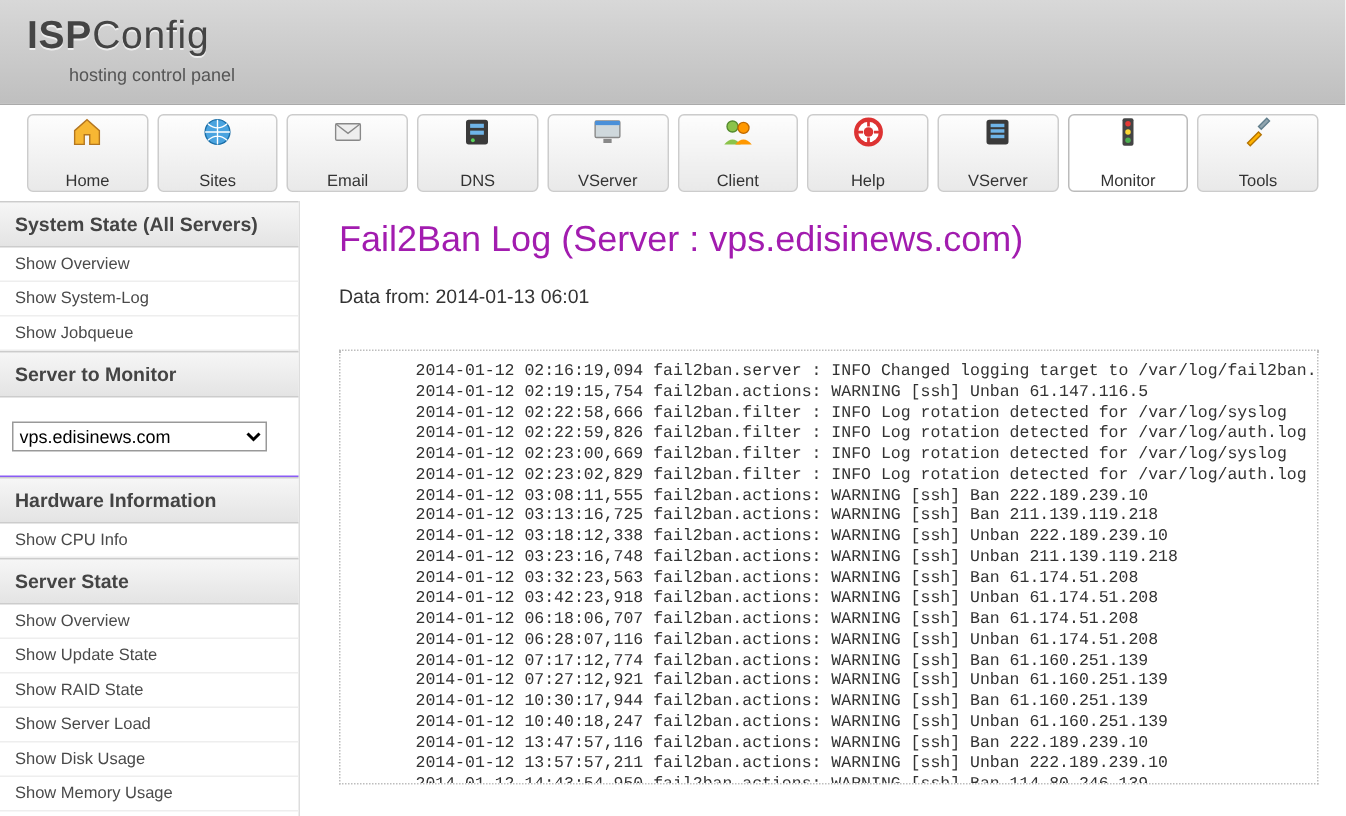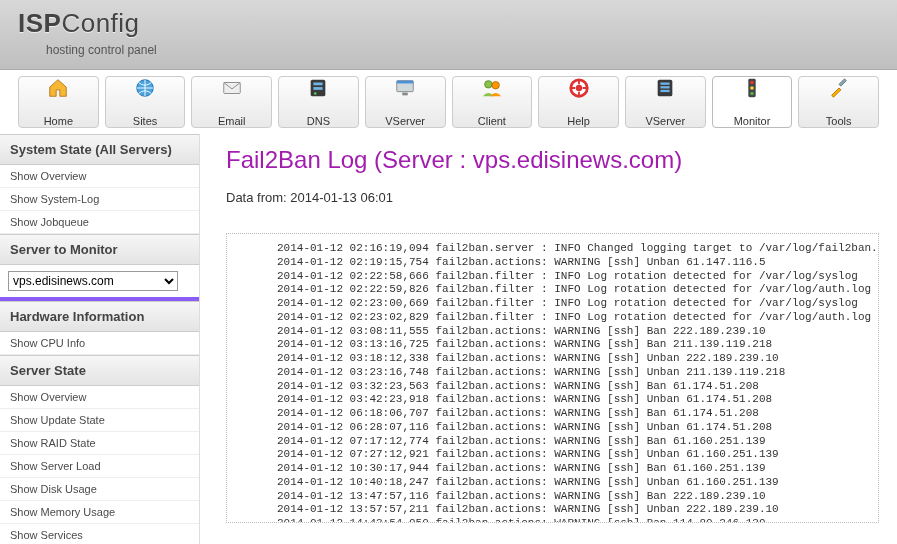--- a/index.html
+++ b/index.html
@@ -94,22 +94,22 @@
   .side-item {
     display: block;
     padding: 5px 10px;
     font-size: 11px;
     color: #4a4a4a;
     text-decoration: none;
     border-bottom: 1px solid #eee;
     cursor: pointer;
   }
   .side-select-wrap {
-    padding: 6px 8px;
-    border-bottom: 4px solid #8b5cf6;
+    padding: 16px 8px;
+    border-bottom: 1px solid #8b5cf6;
   }
   .side-select {
     width: 170px;
     font-size: 12px;
     border: 1px solid #999;
     background: #fff;
     height: 20px;
   }
 
   .main {

